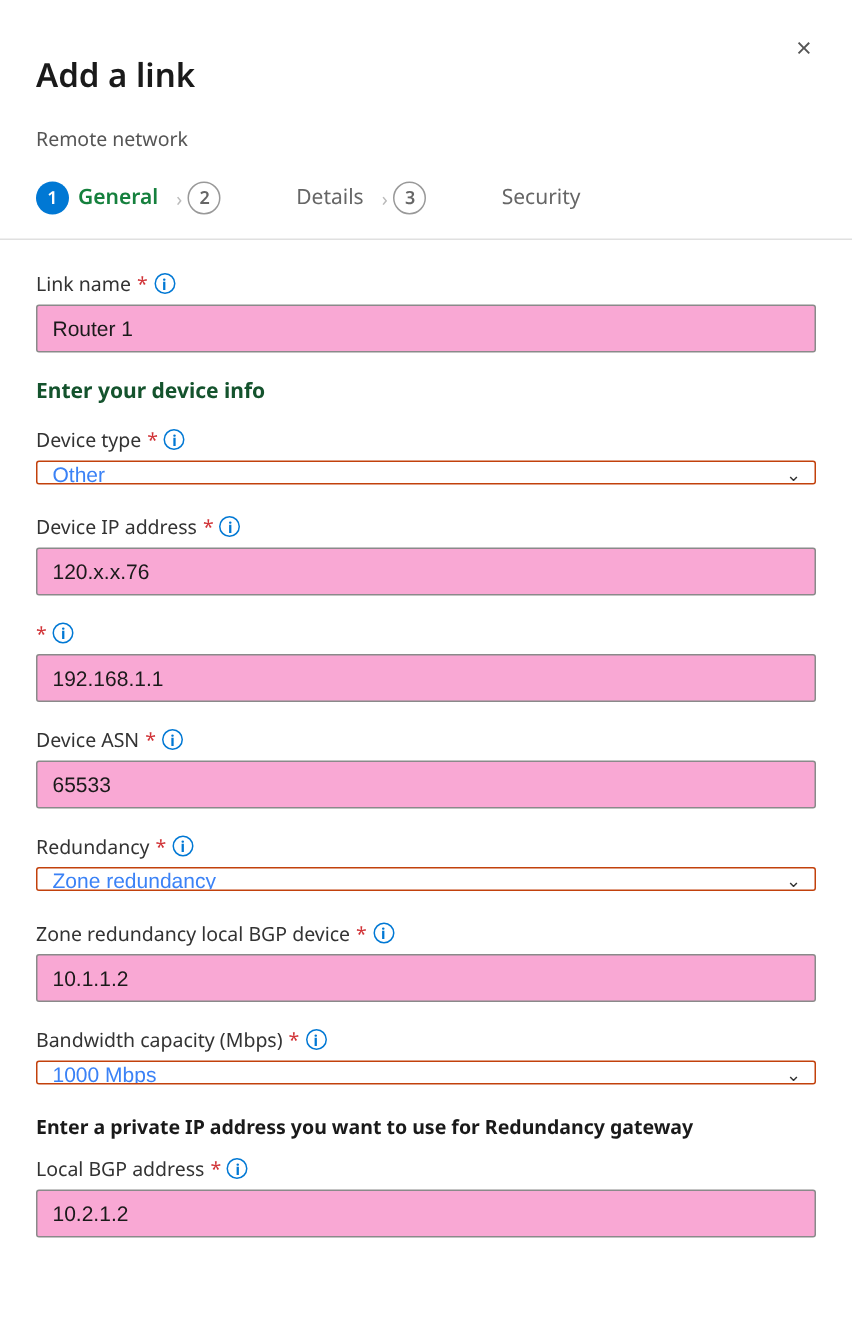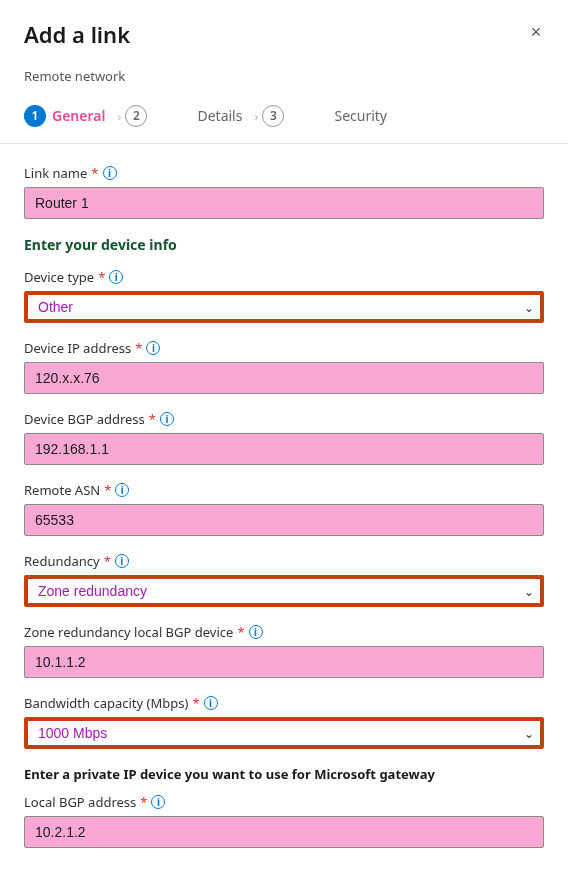--- a/index.html
+++ b/index.html
@@ -17,21 +17,21 @@
       background: #fff;
       width: 568px;
       min-height: 887px;
       display: flex;
       flex-direction: column;
       position: relative;
       padding: 0;
     }
 
     .modal-header {
-      padding: 20px 24px 0 24px;
+      padding: 36px 24px 0 24px;
       border-bottom: none;
     }
 
     .modal-title {
       font-size: 22px;
       font-weight: 600;
       color: #1a1a1a;
       line-height: 1.3;
     }
 
@@ -98,21 +98,21 @@
       color: #666;
       border: 1.5px solid #999;
     }
 
     .step-label {
       font-size: 14px;
     }
 
     .step-label.active {
       font-weight: 600;
-      color: #ec4899;
+      color: #15803d;
     }
 
     .step-label.inactive {
       color: #666;
       font-weight: 400;
       padding-left: 44px;
     }
 
     .step-separator {
       color: #bbb;
@@ -171,26 +171,26 @@
       outline: none;
     }
 
     .form-select-wrapper {
       position: relative;
       width: 100%;
     }
 
     .form-select {
       width: 100%;
-      height: 32px;
-      border: 4px solid #c2410c;
+      height: 16px;
+      border: 1px solid #c2410c;
       border-radius: 2px;
       padding: 0 32px 0 10px;
       font-size: 14px;
-      color: #a21caf;
+      color: #3b82f6;
       background: #fff;
       appearance: none;
       -webkit-appearance: none;
       outline: none;
       cursor: pointer;
     }
 
     .select-chevron {
       position: absolute;
       right: 10px;
@@ -285,30 +285,29 @@
       <div class="form-label">
         <span>Device IP address</span>
         <span class="required">*</span>
         <span class="info-icon">i</span>
       </div>
       <input class="form-input" type="text" value="120.x.x.76" style="">
     </div>
 
     <div class="form-group">
       <div class="form-label">
-        <span>Device BGP address</span>
         <span class="required">*</span>
         <span class="info-icon">i</span>
       </div>
       <input class="form-input" type="text" value="192.168.1.1" style="">
     </div>
 
     <div class="form-group">
       <div class="form-label">
-        <span>Remote ASN</span>
+        <span>Device ASN</span>
         <span class="required">*</span>
         <span class="info-icon">i</span>
       </div>
       <input class="form-input" type="text" value="65533" style="">
     </div>
 
 
     <div class="form-group">
       <div class="form-label">
         <span>Redundancy</span>
@@ -343,21 +342,21 @@
         <select class="form-select">
           <option>500 Mbps</option>
           <option selected="">1000 Mbps</option>
           <option>2000 Mbps</option>
           <option>5000 Mbps</option>
         </select>
         <span class="select-chevron">⌄</span>
       </div>
     </div>
 
-    <div class="section-heading-small">Enter a private IP device you want to use for Microsoft gateway</div>
+    <div class="section-heading-small">Enter a private IP address you want to use for Redundancy gateway</div>
 
     <div class="form-group">
       <div class="form-label">
         <span>Local BGP address</span>
         <span class="required">*</span>
         <span class="info-icon">i</span>
       </div>
       <input class="form-input" type="text" value="10.2.1.2" style="">
     </div>
 

